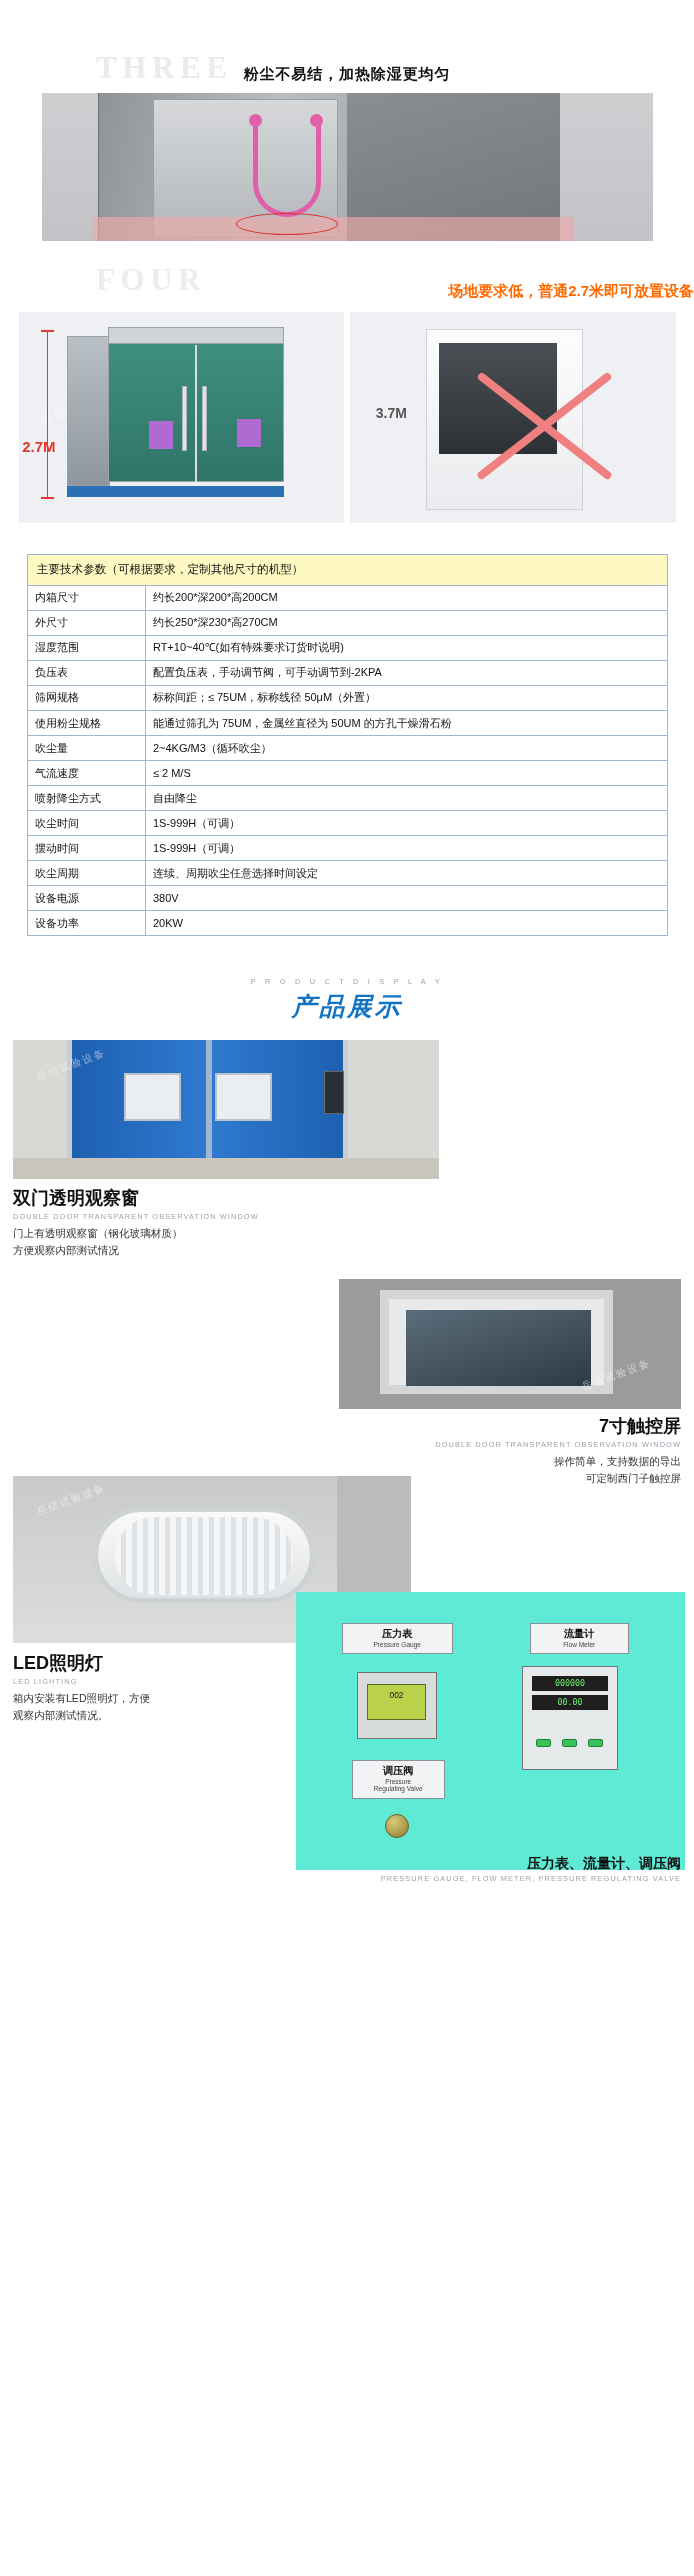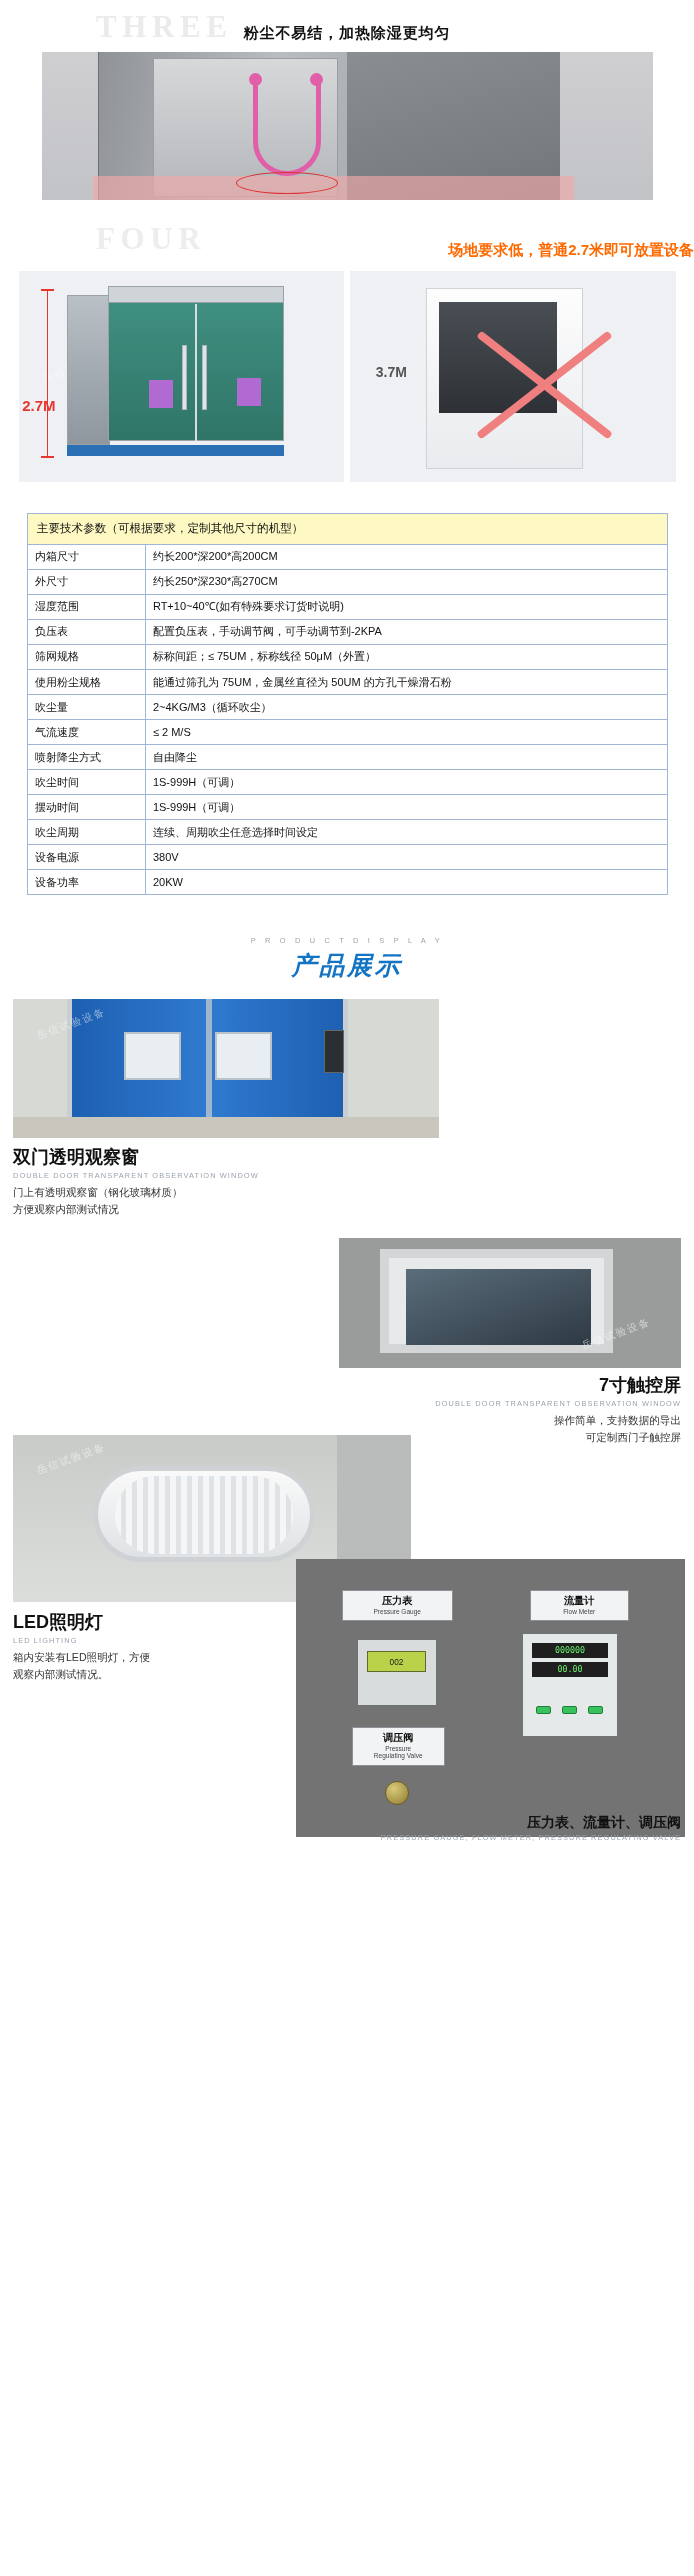--- a/index.html
+++ b/index.html
@@ -3,21 +3,21 @@
 <meta charset="utf-8">
 <style>
   * { box-sizing: border-box; }
   html, body { margin:0; padding:0; }
   body {
     width:694px;
     font-family:"Liberation Sans", sans-serif;
     background:#ffffff;
     color:#222;
   }
-  .page { width:694px; position:relative; overflow:hidden; }
+  .page { width:694px; position:relative; overflow:hidden;margin-top:41px; }
 
   
   .sec-three { position:relative; padding-top:13px; }
   .ghost-word {
     position:absolute;
     font-family:"Liberation Serif", serif;
     font-size:31px;
     letter-spacing:5.6px;
     color:#ebebeb;
     font-weight:bold;
@@ -185,21 +185,21 @@
   .cap-right { position:absolute; right:13px; top:135px; text-align:right; }
 
   
   .ph3 { width:398px; height:167px; margin-left:13px; margin-top:24px; background:linear-gradient(180deg,#c9cbc8,#dcdedb); }
   .ph3 .lamp { position:absolute; left:80px; top:31px; width:222px; height:96px; border-radius:48px; background:linear-gradient(180deg,#fafafa,#dfe2e4); border:5.6px solid #cfd2d4; }
   .ph3 .ribs { position:absolute; left:102px; top:41px; width:178px; height:78px; border-radius:41px;
     background:repeating-linear-gradient(90deg,#f4f6f7 0 5.6px,#dfe3e6 5.6px 11px); }
   .ph3 .wall { position:absolute; right:0; top:0; width:74px; height:167px; background:#b9bcba; }
 
   
-  .ph4 { position:absolute; right:9.3px; top:16px; width:389px; height:278px; background:#737373; }
+  .ph4 { position:absolute; right:9.3px; top:8px; width:389px; height:278px; background:#5eead4; }
   .plate { position:absolute; background:#f2f3f4; border:1.9px solid #8b9096; }
   .plate .pl-cn { text-align:center; font-size:10.2px; font-weight:bold; color:#111; padding-top:2.8px;}
   .plate .pl-en { text-align:center; font-size:6.5px; color:#444; }
   .meterbox { position:absolute; background:#d8dcdd; border:1.9px solid #6e7377; }
   .lcd { position:absolute; background:#b9d24a; border:0.9px solid #5f6a2a; font-size:8.3px; color:#1a1a1a; text-align:center; }
   .lcd2 { position:absolute; background:#1f1f1f; color:#6cf06c; font-family:"DejaVu Sans Mono", monospace; font-size:8.3px; text-align:center; }
   .knob { position:absolute; width:24px; height:24px; border-radius:50%; background:radial-gradient(circle at 35% 30%,#d9c97a,#8e7c2d); border:1.9px solid #6b5d22; }
   .btn-grn { position:absolute; width:15px; height:8.3px; background:#39c15b; border:0.9px solid #1e7f37; border-radius:1.9px; }
 
   .cap-bottom { position:absolute; right:13px; bottom:5.6px; text-align:right; }
@@ -386,21 +386,21 @@
         <div class="pl-cn">压力表</div>
         <div class="pl-en">Pressure Gauge</div>
       </div>
 
       <div class="plate" style="right:56px; top:31px; width:99px; height:31px;">
         <div class="pl-cn">流量计</div>
         <div class="pl-en">Flow Meter</div>
       </div>
 
       <div class="meterbox" style="left:61px; top:80px; width:80px; height:67px;">
-        <div class="lcd" style="left:9.3px; top:11px; width:59px; height:21px; line-height:20.4px;">002</div>
+        <div class="lcd" style="left:9.3px; top:11px; width:59px; height:36px; line-height:20.4px;">002</div>
       </div>
 
       <div class="meterbox" style="right:67px; top:74px; width:96px; height:104px; background:#e6e9ea;">
         <div class="lcd2" style="left:9.3px; top:9.3px; width:76px; height:15px; line-height:15px;">000000</div>
         <div class="lcd2" style="left:9.3px; top:28px; width:76px; height:15px; line-height:15px;">00.00</div>
         <div class="btn-grn" style="left:13px; top:72px;"></div>
         <div class="btn-grn" style="left:39px; top:72px;"></div>
         <div class="btn-grn" style="left:65px; top:72px;"></div>
       </div>
 

